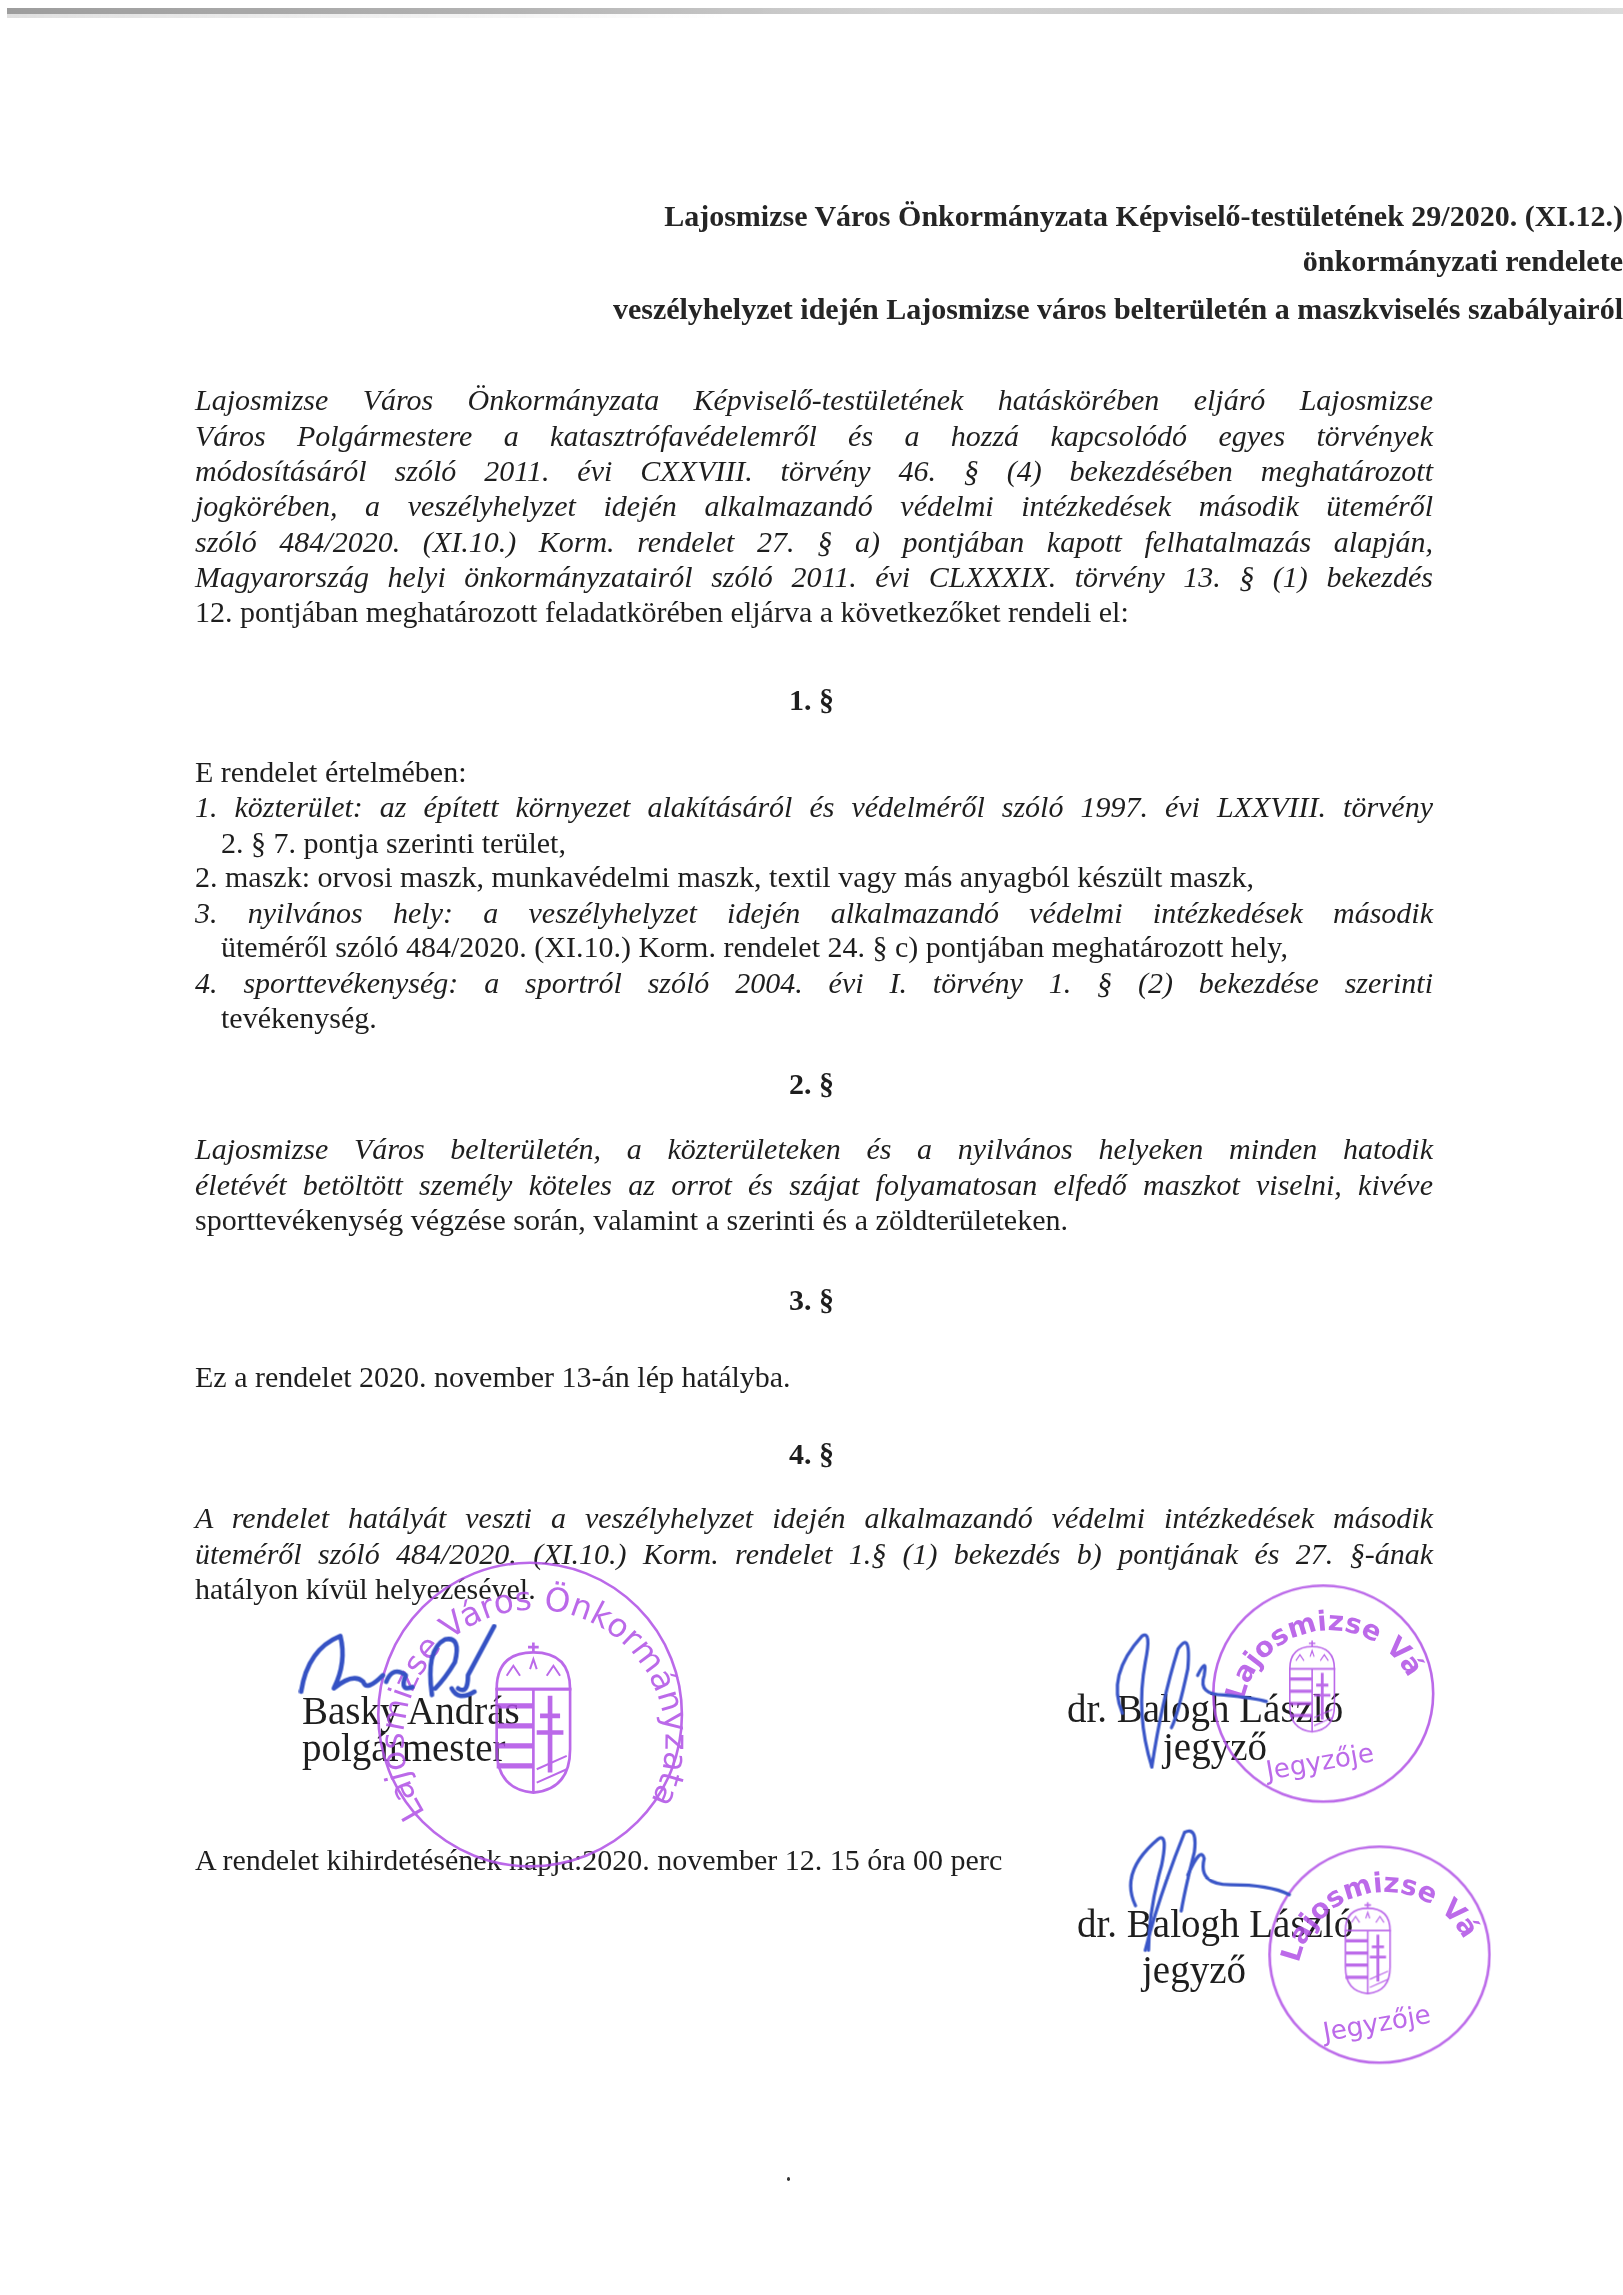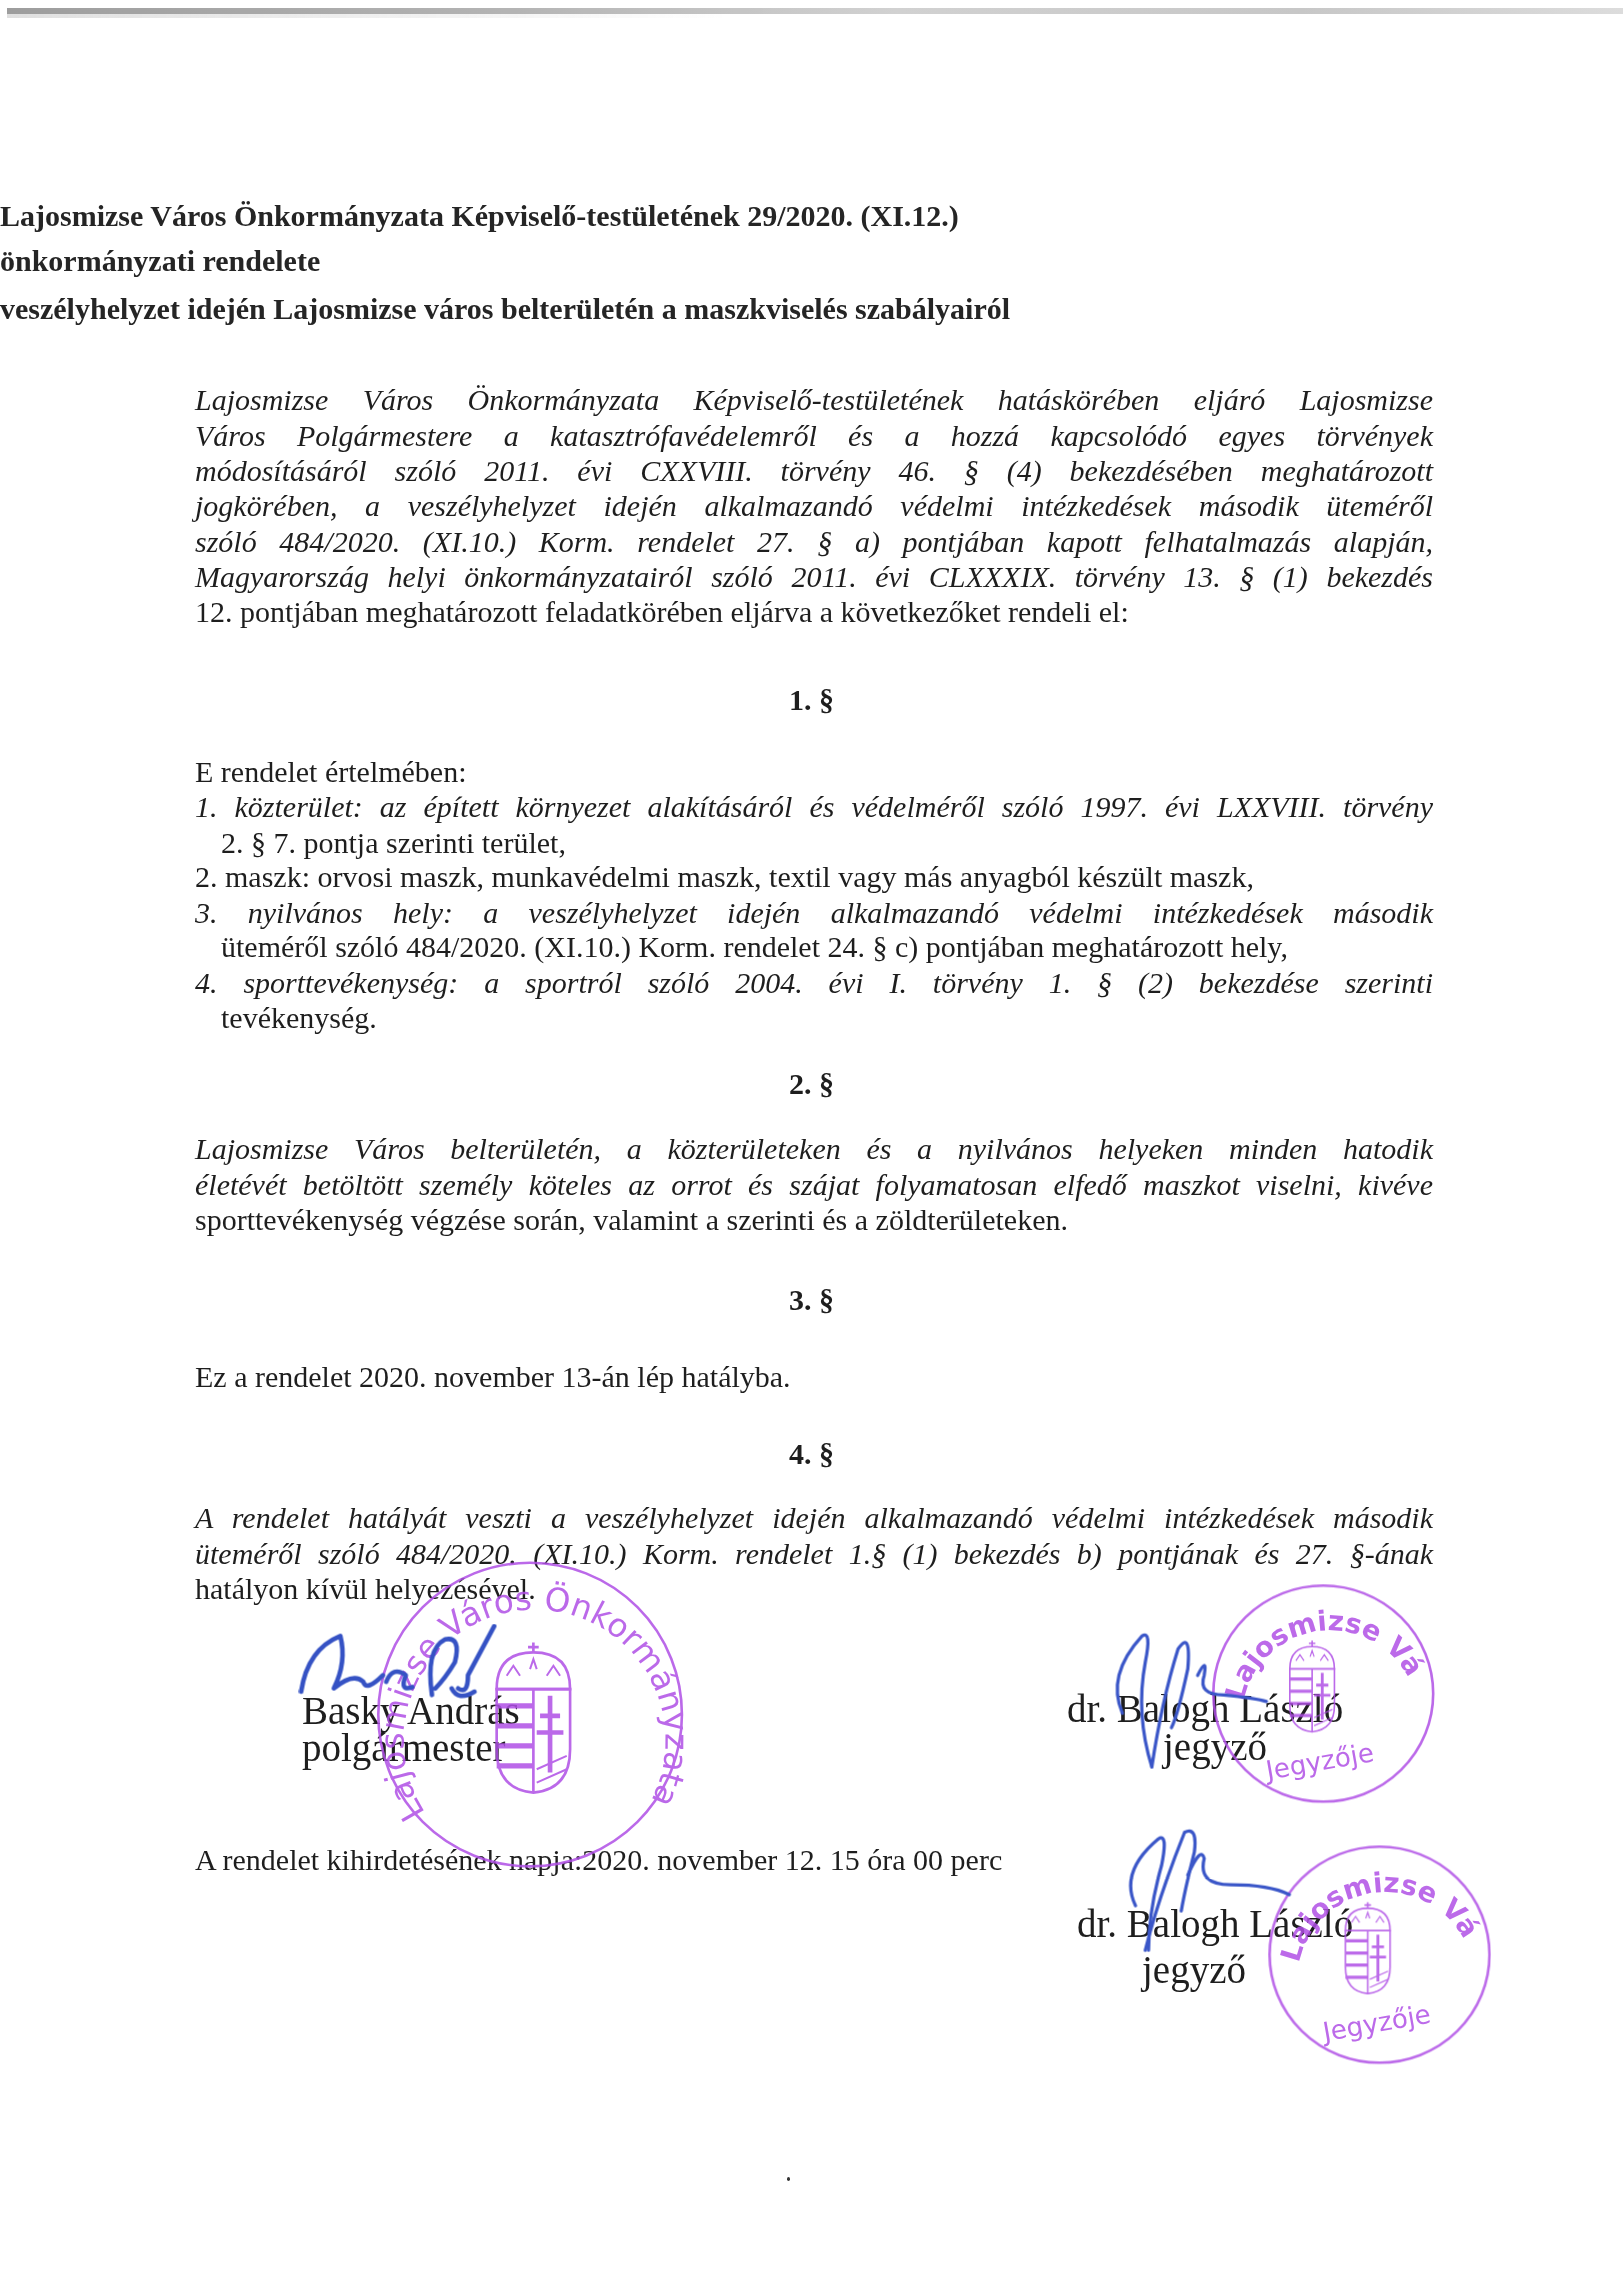--- a/index.html
+++ b/index.html
@@ -3,21 +3,21 @@
 <meta charset="utf-8">
 <style>
   html, body { margin: 0; padding: 0; background: #ffffff; }
   body { width: 1623px; height: 2295px; position: relative; overflow: hidden;
          font-family: "Liberation Serif", "DejaVu Serif", serif; color: #1e1e1e; }
   .scan-edge { position: absolute; left: 6.5px; top: 7.9px; width: 1617px; height: 5.9px;
                background: linear-gradient(to right, #8d8d8d 0%, #a6a6a6 30%, #c9c9c9 55%, #bdbdbd 80%, #d6d6d6 100%);
                opacity: .85; }
   .scan-edge::after { content: ""; position: absolute; left: 0; top: 5.9px; width: 45%; height: 3.9px;
                background: linear-gradient(to right, rgba(150,150,150,.35), rgba(200,200,200,0)); }
-  .title { position: absolute; left: 0; width: 1623px; text-align: left; font-weight: bold;
+  .title { position: absolute; left: 0; width: 1623px; text-align: right; font-weight: bold;
            font-size: 30px; line-height: 35px; color: #252525; }
   .line { position: absolute; font-size: 30px; line-height: 35px; white-space: nowrap; }
   .just { position: absolute; left: 195px; width: 1238px; font-size: 30px; line-height: 35px;
           text-align: justify; text-align-last: justify; white-space: nowrap; }
   .just span { display: block; text-align: justify; text-align-last: justify; white-space: normal; font-style: italic; }
   .section { position: absolute; left: 0; width: 1623px; text-align: center; font-weight: bold;
              font-size: 30px; line-height: 35px; }
   .sig { position: absolute; font-size: 39px; line-height: 35px; white-space: nowrap; }
   svg.overlay { position: absolute; left: 0; top: 0; width: 1623px; height: 2295px; pointer-events: none; }
   .speck { position: absolute; left: 787px; top: 2177px; width: 3.3px; height: 3.9px; border-radius: 50%; background: #333; }

